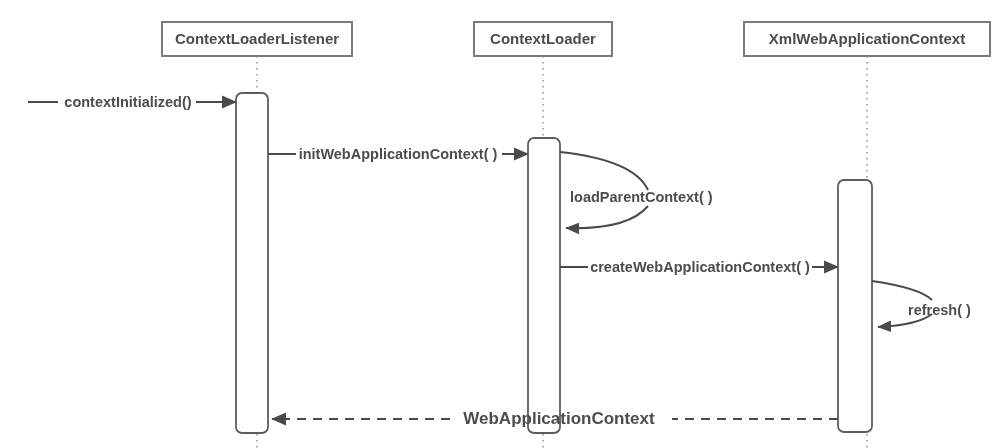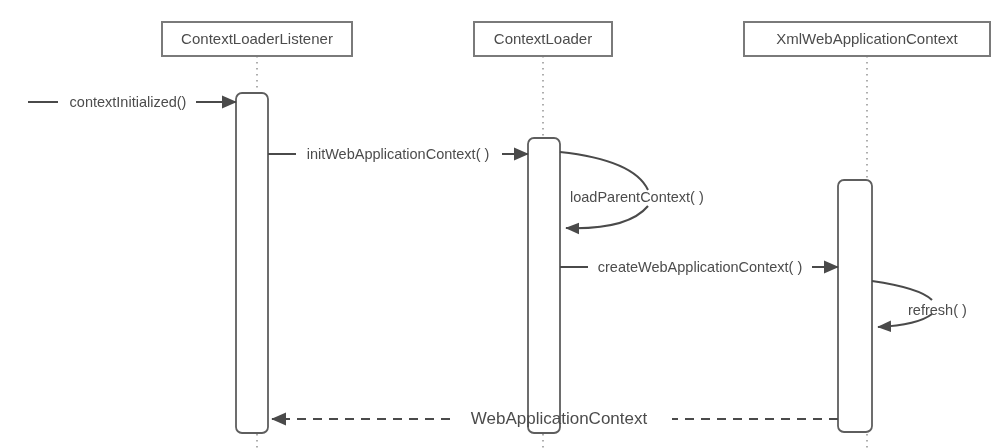--- a/index.html
+++ b/index.html
@@ -12,20 +12,21 @@
     width: 1002px;
     height: 448px;
     font-family: "Liberation Sans", sans-serif;
     overflow: hidden;
   }
   #diagram-root {
     position: relative;
     width: 1002px;
     height: 448px;
     background: #ffffff;
+    font-weight: bold;
   }
   svg#seq-svg {
     position: absolute;
     left: 0;
     top: 0;
     width: 1002px;
     height: 448px;
     display: block;
   }
   .lifeline-box-rect {

